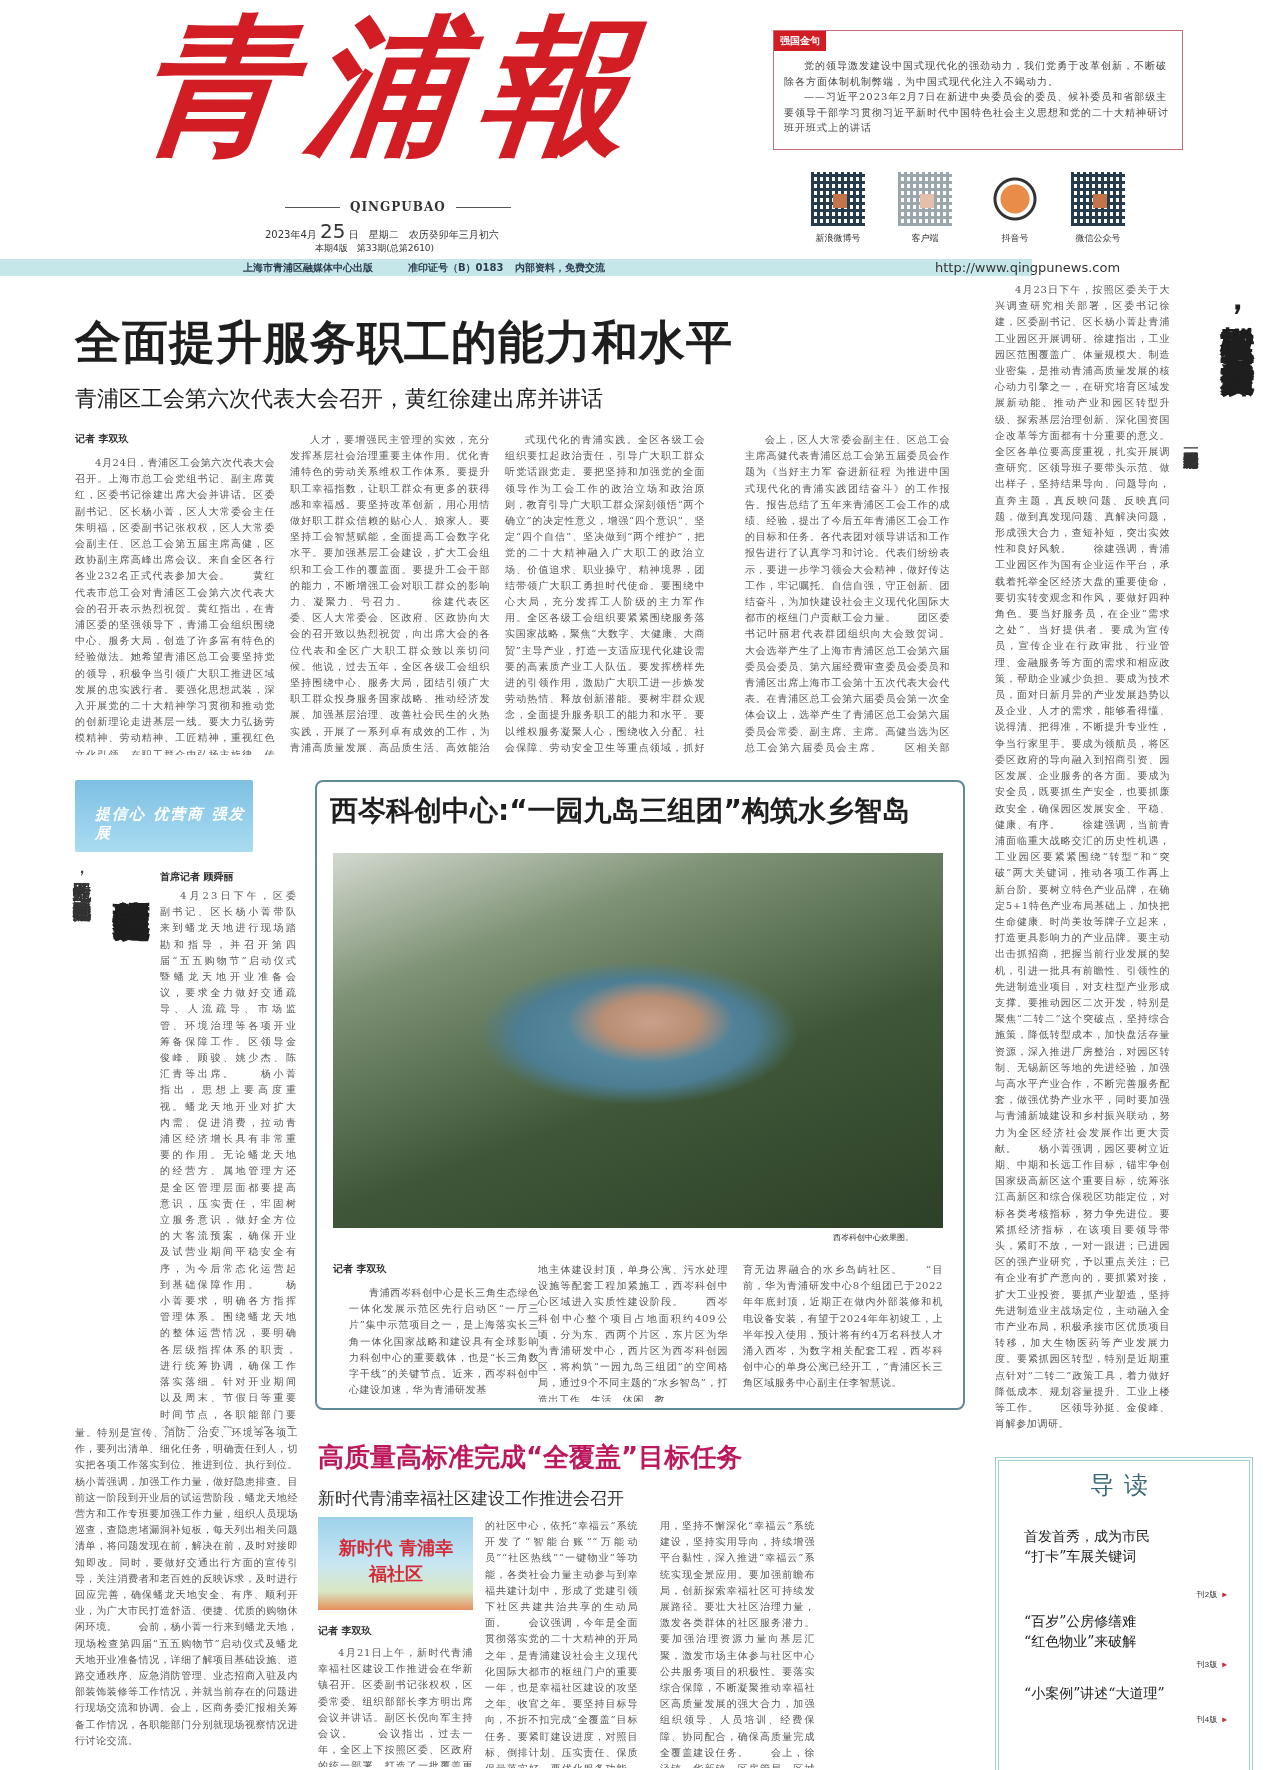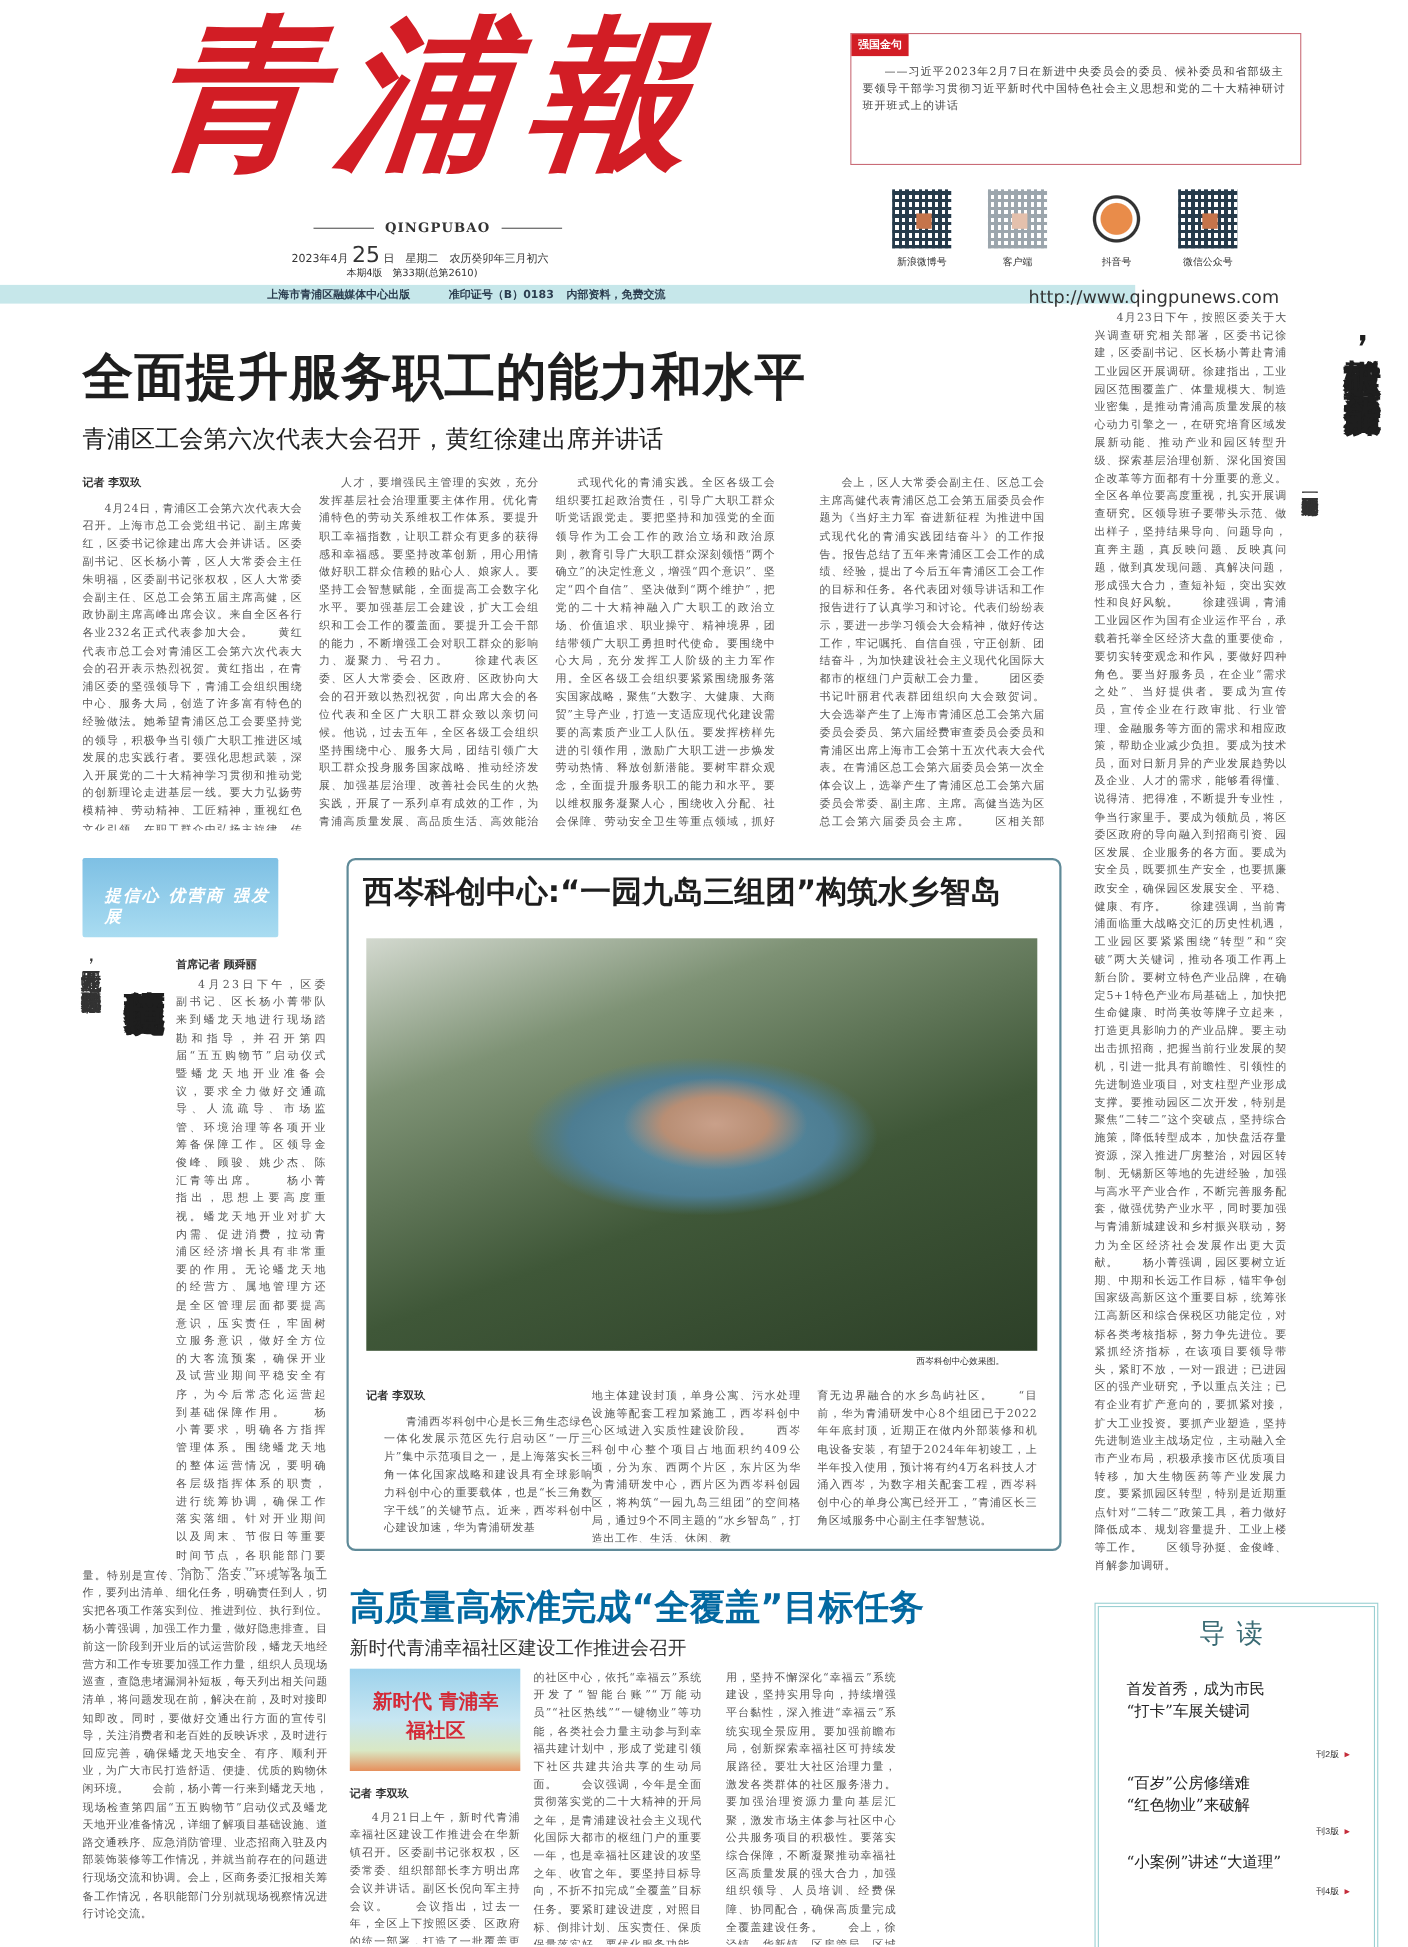--- a/index.html
+++ b/index.html
@@ -6,21 +6,21 @@
   body { width: 1280px; height: 1770px; background: #fff; font-family: "DejaVu Serif", "Liberation Serif", serif; color: #2a2a2a; position: relative; overflow: hidden; }
   .abs { position: absolute; }
   .masthead { left: 140px; top: 10px; font-family: "DejaVu Serif", serif; font-size: 150px; font-weight: bold; color: #d21d25; letter-spacing: 20px; line-height: 1; font-style: italic; transform: skewX(-6deg); }
   .pinyin { left: 275px; top: 200px; font-size: 12px; color: #333; font-weight: bold; letter-spacing: 1px; }
   .pinyin::before, .pinyin::after { content: ""; display: inline-block; width: 55px; height: 1px; background: #555; vertical-align: middle; margin: 0 10px; }
   .dateline { left: 265px; top: 219px; font-family: "DejaVu Sans", sans-serif; font-size: 10px; color: #333; }
   .dateline .big { font-size: 20px; font-weight: normal; }
   .issueline { left: 315px; top: 242px; font-family: "DejaVu Sans", sans-serif; font-size: 9px; color: #333; }
   .band { left: 0; top: 259px; width: 1032px; height: 17px; background: #c6e7ea; }
   .band .txt { position: absolute; top: 2px; font-family: "DejaVu Sans", sans-serif; font-size: 10px; color: #2c3e50; font-weight: bold; }
-  .band .url { position: absolute; left: 935px; top: 1px; font-size: 16px; color: #333; font-family: "DejaVu Sans", sans-serif; }
+  .band .url { position: absolute; left: 935px; top: 1px; font-size: 13px; color: #333; font-family: "DejaVu Sans", sans-serif; }
   .quotebox { left: 773px; top: 30px; width: 410px; height: 120px; border: 1px solid #c96c77; }
   .quotebox .tag { position: absolute; left: 0; top: 0; background: #d21d25; color: #fff; font-size: 10px; font-weight: bold; padding: 3px 6px; }
   .quotebox .body { position: absolute; left: 10px; top: 27px; right: 10px; font-size: 10px; line-height: 15.5px; color: #444; letter-spacing: 1px; }
   .quotebox .body p { text-indent: 2em; }
   .qr { top: 170px; width: 60px; text-align: center; }
   .qr .code { width: 58px; height: 58px; margin: 0 auto; background:
       repeating-linear-gradient(90deg, #263b4b 0 3px, transparent 3px 6px),
       repeating-linear-gradient(0deg, #263b4b 0 3px, #fff 3px 7px);
       position: relative; border: 2px solid #fff; }
   .qr .code::after { content: ""; position: absolute; left: 22px; top: 22px; width: 14px; height: 14px; background: #c5744a; }
@@ -43,40 +43,41 @@
       background:
         radial-gradient(ellipse 120px 60px at 52% 45%, #c9a08a 0%, #b88e74 40%, transparent 70%),
         radial-gradient(ellipse 200px 90px at 50% 48%, #5f93a8 0%, #4d7d92 60%, transparent 80%),
         linear-gradient(160deg, #d3d9cf 0%, #7e9275 25%, #3f5738 60%, #2d4028 100%); }
   .caption { left: 833px; top: 1232px; font-size: 8px; color: #333; }
   .guide { left: 995px; top: 1457px; width: 258px; height: 335px; border: 4px double #9ad0d3; }
   .guide .title { position: absolute; left: 0; right: 0; top: 8px; text-align: center; font-family: "DejaVu Sans", sans-serif; font-size: 24px; color: #3a6b74; letter-spacing: 10px; }
   .guide .item { position: absolute; left: 25px; font-size: 14px; color: #222; line-height: 20px; }
   .guide .page { position: absolute; right: 22px; font-family: Liberation Mono, monospace; font-size: 8px; color: #333; }
   .guide .page::after { content: " ▶"; color: #c42d3a; }
-  .sec-title { left: 318px; top: 1440px; font-family: "DejaVu Sans", sans-serif; font-weight: bold; font-size: 32px; color: #0369a1; }
+  .sec-title { left: 318px; top: 1440px; font-family: "DejaVu Sans", sans-serif; font-weight: bold; font-size: 26px; color: #be185d; }
   .sec-sub { left: 318px; top: 1487px; font-size: 17px; color: #333; }
   .sec-img { left: 318px; top: 1517px; width: 155px; height: 93px; background: linear-gradient(180deg, #9dd2ec 0%, #c7e6f2 50%, #d9e8c4 80%, #e68f5c 100%); }
   .sec-img span { position: absolute; left: 18px; top: 18px; font-size: 18px; color: #d42a37; font-weight: bold; line-height: 26px; text-align: center; width: 120px; }
 </style>
 </head>
 <body>
 
 <div class="abs masthead">青浦報</div>
 <div class="abs pinyin">QINGPUBAO</div>
 <div class="abs dateline">
   <span>2023年4月</span>
   <span class="big">25</span>
   <span>日　星期二　农历癸卯年三月初六</span>
 </div>
 <div class="abs issueline">本期4版　第33期(总第2610)</div>
 
 <div class="abs quotebox">
   <div class="tag">强国金句</div>
   <div class="body">
+    <p>党的领导激发建设中国式现代化的强劲动力，我们党勇于改革创新，不断破除各方面体制机制弊端，为中国式现代化注入不竭动力。</p>
     <p>——习近平2023年2月7日在新进中央委员会的委员、候补委员和省部级主要领导干部学习贯彻习近平新时代中国特色社会主义思想和党的二十大精神研讨班开班式上的讲话</p>
   </div>
 </div>
 
 <div class="abs qr" style="left:808px;">
   <div class="code"></div>
   <div class="label">新浪微博号</div>
 </div>
 <div class="abs qr" style="left:895px;">
   <div class="code light"></div>

